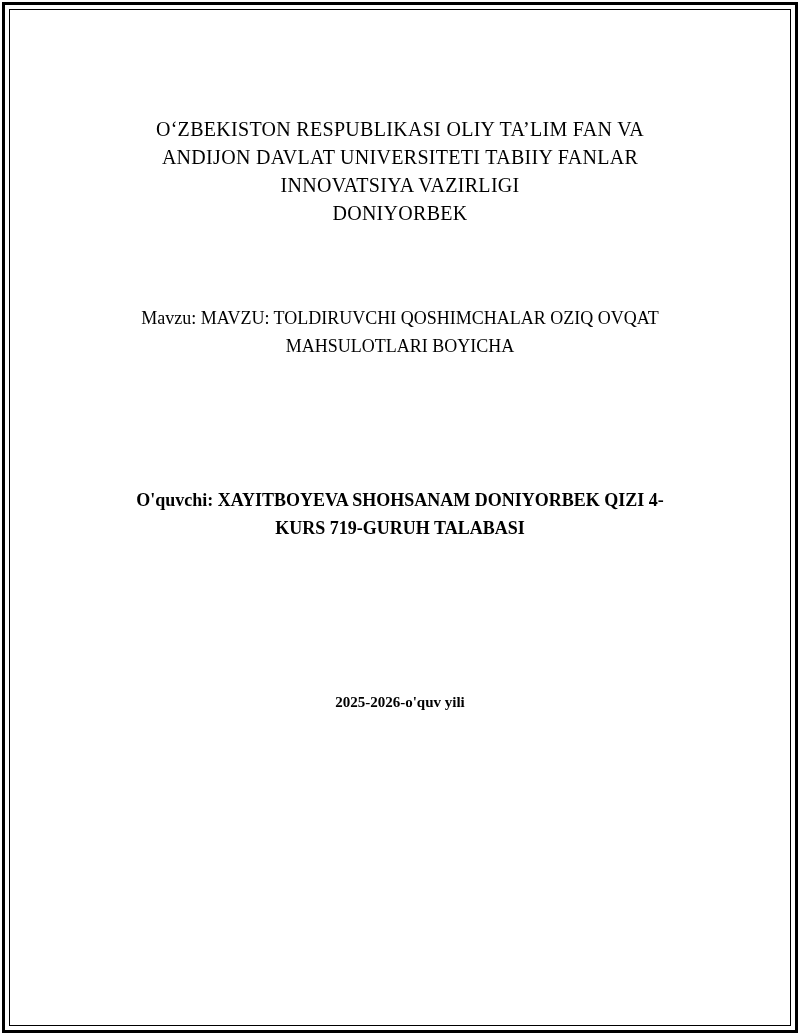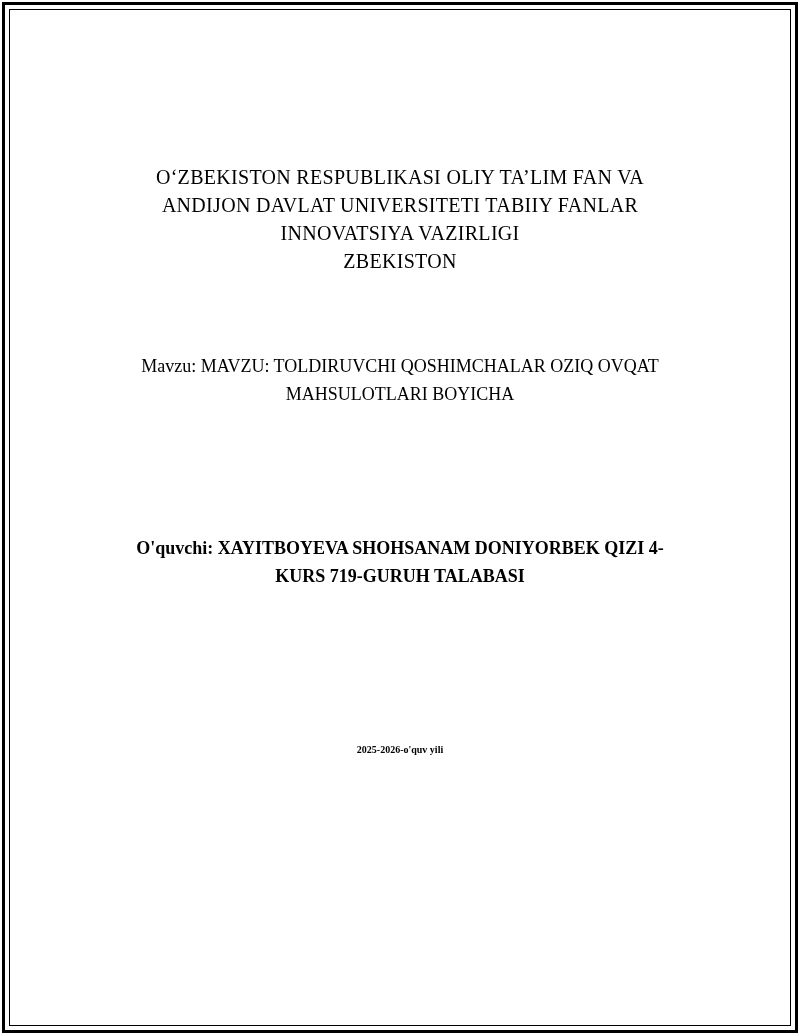--- a/index.html
+++ b/index.html
@@ -30,21 +30,20 @@
   .border-inner {
     position: absolute;
     top: 9px; left: 9px; right: 9px; bottom: 9px;
     border: 1.5px solid #000000;
     pointer-events: none;
   }
   .content {
     position: absolute;
     top: 0; left: 0; right: 0; bottom: 0;
     text-align: center;
-    margin-top: 48px;
   }
   .header-block {
     margin-top: 115px;
     font-size: 20px;
     line-height: 28px;
     letter-spacing: 0.3px;
     white-space: nowrap;
   }
   .main-title {
     margin: 148px 0 0 0;
@@ -62,40 +61,40 @@
   }
   .student-block {
     margin-top: 126px;
     font-size: 18px;
     line-height: 28px;
     white-space: nowrap;
     font-weight: bold;
   }
   .year-footer {
     margin-top: 151px;
-    font-size: 10px;
+    font-size: 15px;
     line-height: 18px;
     font-weight: 700;
     white-space: nowrap;
   }
 </style>
 </head>
 <body>
 
 <div class="page">
   <div class="border-outer"></div>
   <div class="border-inner"></div>
 
   <div class="content">
 
     <div class="header-block">
       <div>O‘ZBEKISTON RESPUBLIKASI OLIY TA’LIM FAN VA</div>
       <div>ANDIJON DAVLAT UNIVERSITETI TABIIY FANLAR</div>
       <div>INNOVATSIYA VAZIRLIGI</div>
-      <div>ZBEKISTON</div>
+      <div>DONIYORBEK</div>
     </div>
 
 
     <div class="topic-block">
       <div>Mavzu: MAVZU: TOLDIRUVCHI QOSHIMCHALAR OZIQ OVQAT</div>
       <div>MAHSULOTLARI BOYICHA</div>
     </div>
 
     <div class="student-block">
       <div>O'quvchi: XAYITBOYEVA SHOHSANAM DONIYORBEK QIZI 4-</div>

